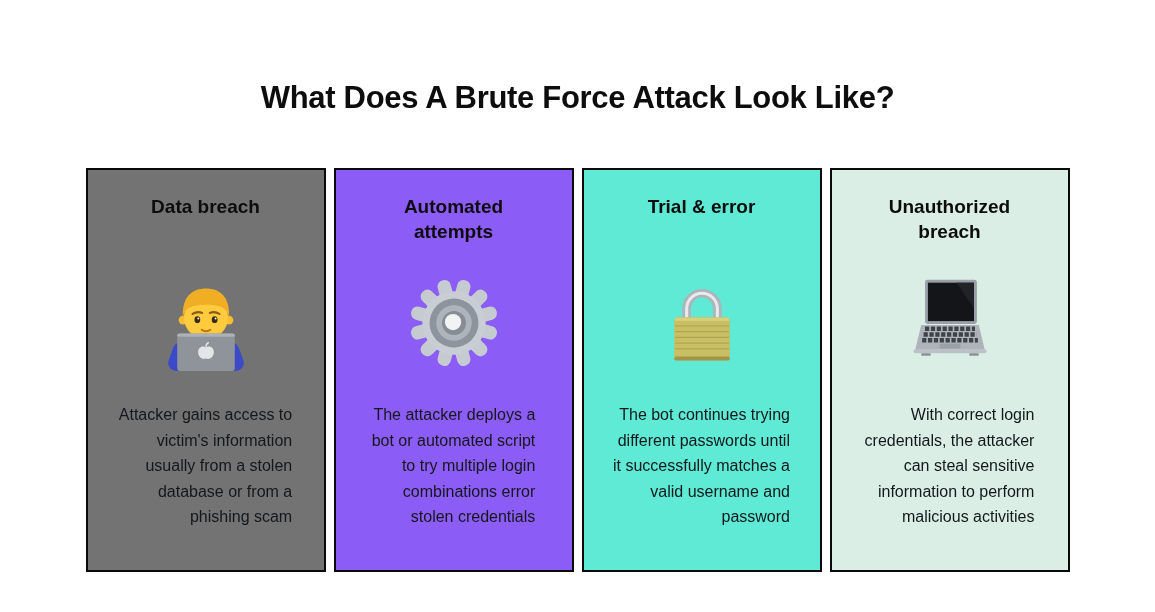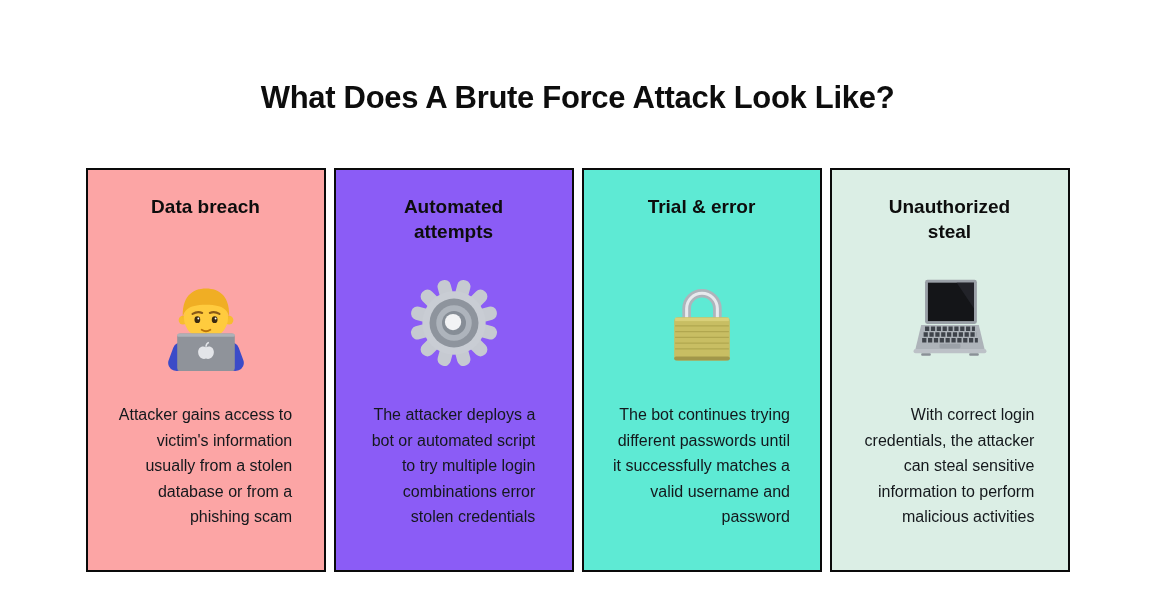--- a/index.html
+++ b/index.html
@@ -64,21 +64,21 @@
     max-width: 218px;
   }
 </style>
 </head>
 <body style="background: rgb(255, 255, 255);">
 
 <h1 class="page-title">What Does A Brute Force Attack Look Like?</h1>
 
 <div class="cards">
 
-  <section class="card" style="background: #fca5a5; border-color: rgb(10, 10, 10);">
+  <section class="card" style="background: #737373; border-color: rgb(10, 10, 10);">
     <div class="card-title">Data breach</div>
     <svg class="icon" viewBox="0 0 100 100" aria-hidden="true">
       <rect x="13" y="70" width="17" height="30" rx="8" fill="#3B4BC8" transform="rotate(20 21 85)"></rect>
       <rect x="70" y="70" width="17" height="30" rx="8" fill="#3B4BC8" transform="rotate(-20 79 85)"></rect>
       <circle cx="26" cy="47" r="4.5" fill="#F7BC2F"></circle>
       <circle cx="74" cy="47" r="4.5" fill="#F7BC2F"></circle>
       <circle cx="50" cy="44" r="23" fill="#FFCB3E"></circle>
       <path d="M26 47 C24 22 36 14 50 14 C64 14 76 22 74 47 C74 38 70 31 50 31 C30 31 26 38 26 47 Z" fill="#F0AE24"></path>
       <path d="M36 40.5 Q41 37.5 46 39.5" stroke="#8A5A16" stroke-width="2.2" fill="none" stroke-linecap="round"></path>
       <path d="M54 39.5 Q59 37.5 64 40.5" stroke="#8A5A16" stroke-width="2.2" fill="none" stroke-linecap="round"></path>
@@ -142,21 +142,21 @@
     </svg>
     <div class="card-desc">The bot continues trying
 different passwords until
 it successfully matches a
 valid username and
 password</div>
   </section>
 
   <section class="card" style="background: rgb(219, 238, 229); border-color: rgb(10, 10, 10);">
     <div class="card-title">Unauthorized
-steal</div>
+breach</div>
     <svg class="icon" viewBox="0 0 100 100" aria-hidden="true">
       <rect x="24" y="5" width="54" height="46" rx="2.5" fill="#9AA0A7"></rect>
       <rect x="27" y="8" width="48" height="40" fill="#141518"></rect>
       <polygon points="57,8 75,8 75,35" fill="#222329"></polygon>
       <polygon points="14,77 86,77 80,52 20,52" fill="#ADB3B9"></polygon>
       <line x1="24" y1="56" x2="76" y2="56" stroke="#3E434A" stroke-width="4.5" stroke-dasharray="4.4 1.7"></line>
       <line x1="22.5" y1="62" x2="77.5" y2="62" stroke="#3E434A" stroke-width="4.5" stroke-dasharray="4.4 1.7"></line>
       <line x1="21" y1="68" x2="79" y2="68" stroke="#3E434A" stroke-width="4.5" stroke-dasharray="4.4 1.7"></line>
       <rect x="39" y="71.5" width="22" height="5" rx="1.5" fill="#9BA1A8"></rect>
       <rect x="12" y="77" width="76" height="4.5" rx="2.2" fill="#BCC1C7"></rect>

